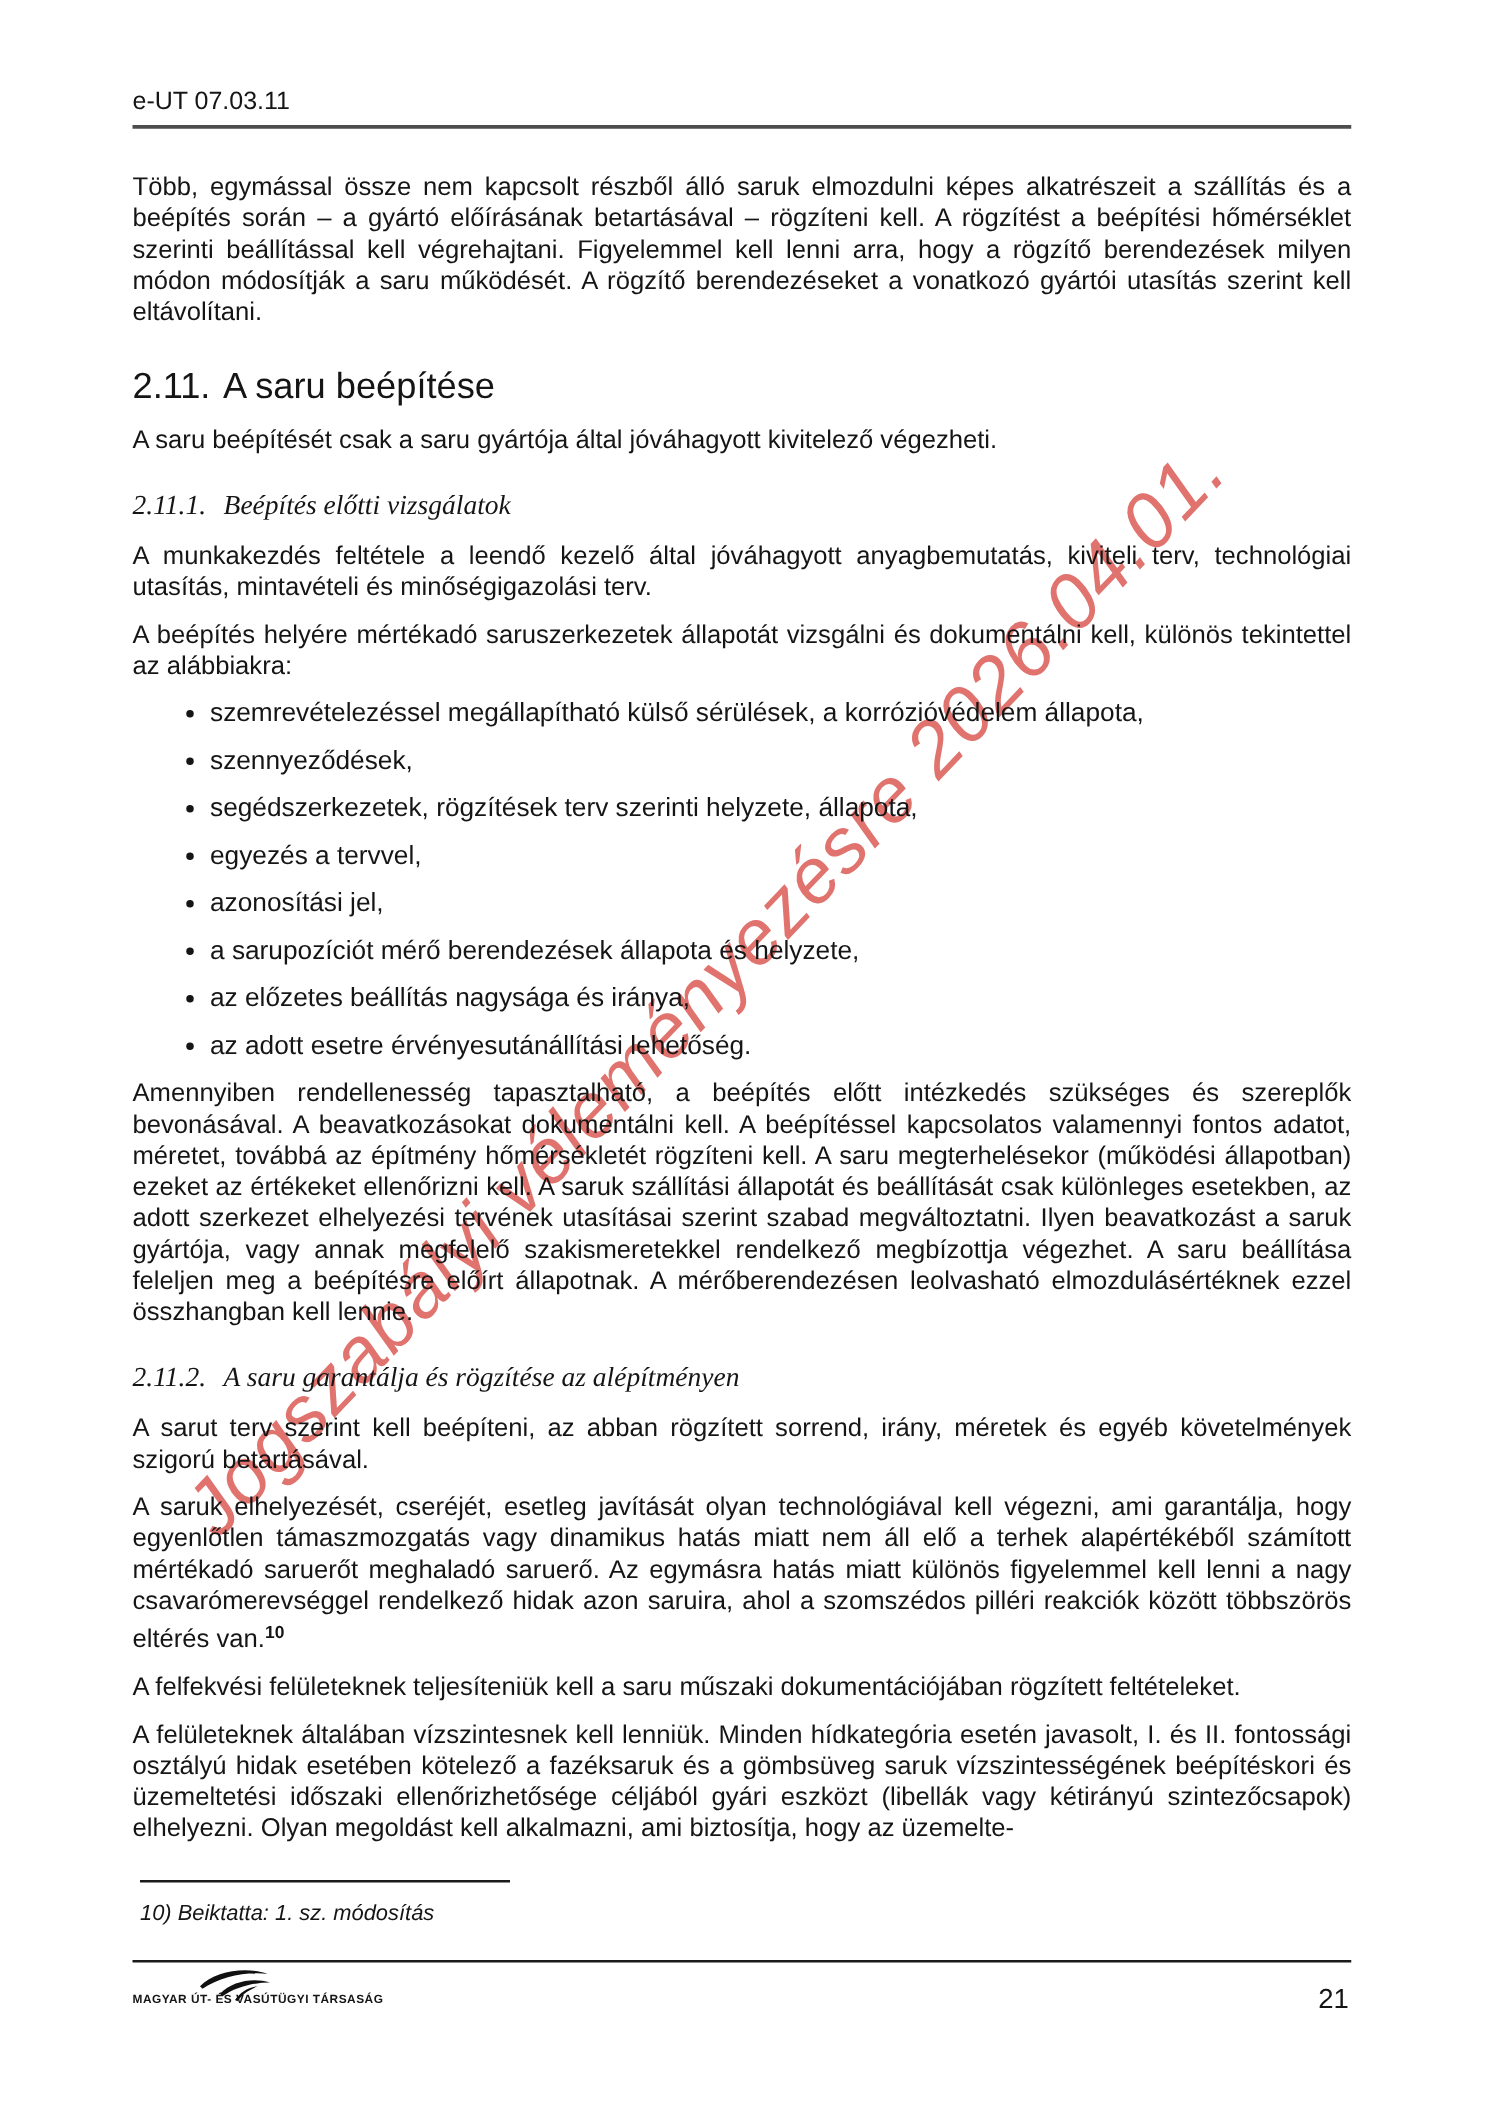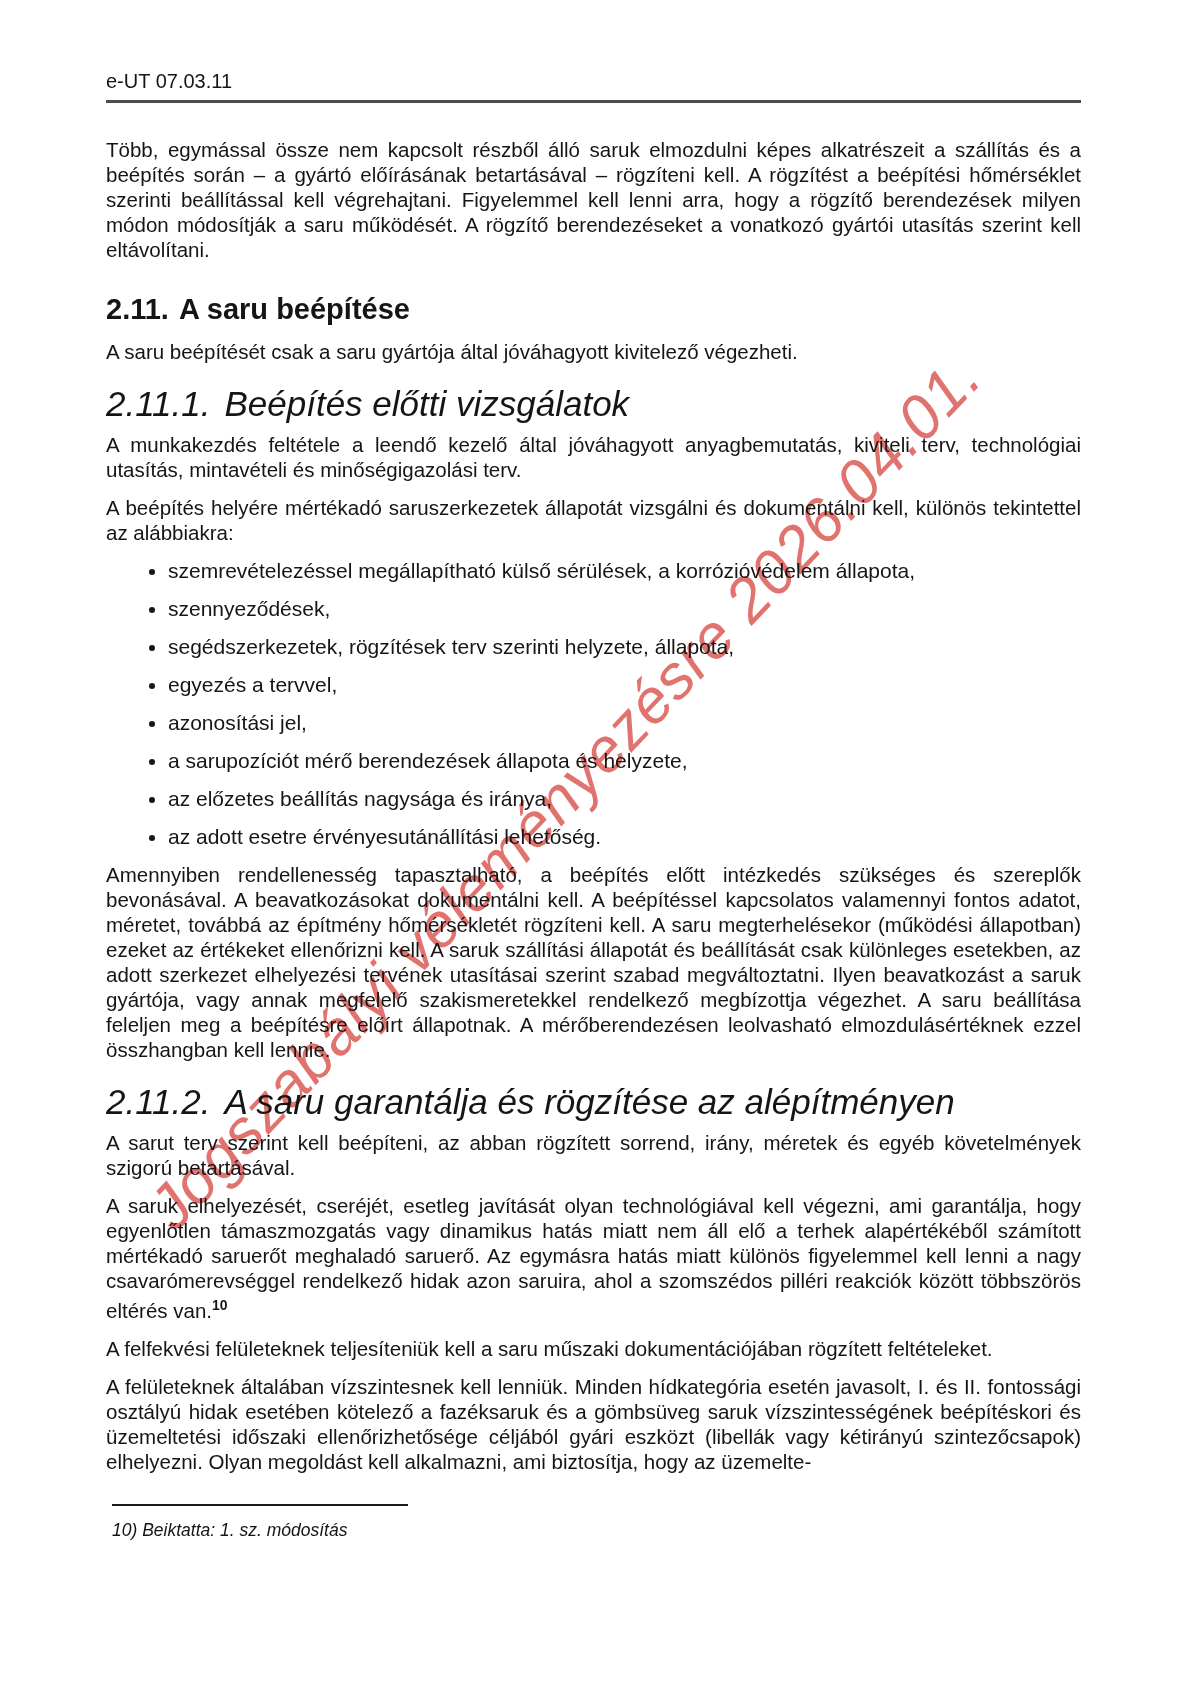--- a/index.html
+++ b/index.html
@@ -45,30 +45,31 @@
   }
   .content p {
     margin:13px 0;
     font-size:20.5px;
     line-height:25px;
     text-align:justify;
   }
   .content p.first { margin-top:29px; }
   .h-main {
     font-size:29px;
-    font-weight:bold;
+    font-weight:normal;
     margin:30px 0 8px 0;
     line-height:34px;
   }
   .h-sub {
-    font-size:35px;
+    font-size:22px;
     font-style:italic;
     font-weight:normal;
     margin:24px 0 8px 0;
     line-height:31px;
+    font-family:Liberation Serif, serif;
   }
   .h-num { padding-right:14px; }
   .h-main .h-num { padding-right:10px; }
 
   ul.check-list {
     margin:13px 0;
     padding-left:46px;
   }
   ul.check-list li {
     margin:13px 16px;
@@ -168,14 +169,25 @@
 
     <p>A felületeknek általában vízszintesnek kell lenniük. Minden hídkategória esetén javasolt, I. és II. fontossági osztályú hidak esetében kötelező a fazéksaruk és a gömbsüveg saruk vízszintességének beépítéskori és üzemeltetési időszaki ellenőrizhetősége céljából gyári eszközt (libellák vagy kétirányú szintezőcsapok) elhelyezni. Olyan megoldást kell alkalmazni, ami biztosítja, hogy az üzemelte-</p>
 
   </div>
 
   <div class="footnote">
     <div class="footnote-rule"></div>
     <div class="footnote-text">10) Beiktatta: 1. sz. módosítás</div>
   </div>
 
+  <div class="footer">
+    <span class="logo-swoosh">
+      <svg width="60" height="28" viewBox="0 0 60 28" xmlns="http://www.w3.org/2000/svg">
+        <path d="M2 16 C14 4, 38 0, 56 6 C40 4, 18 8, 4 18 Z" fill="#111"></path>
+        <path d="M18 22 C28 12, 44 9, 58 13 C44 13, 30 17, 20 24 Z" fill="#111"></path>
+        <path d="M30 27 C34 21, 40 17, 48 16 C41 19, 35 23, 32 28 Z" fill="#111"></path>
+      </svg>
+    </span>
+    <div class="org-name">MAGYAR ÚT- ÉS VASÚTÜGYI TÁRSASÁG</div>
+    <div class="page-number">21</div>
+  </div>
 
 </div>
 
 </body></html>

